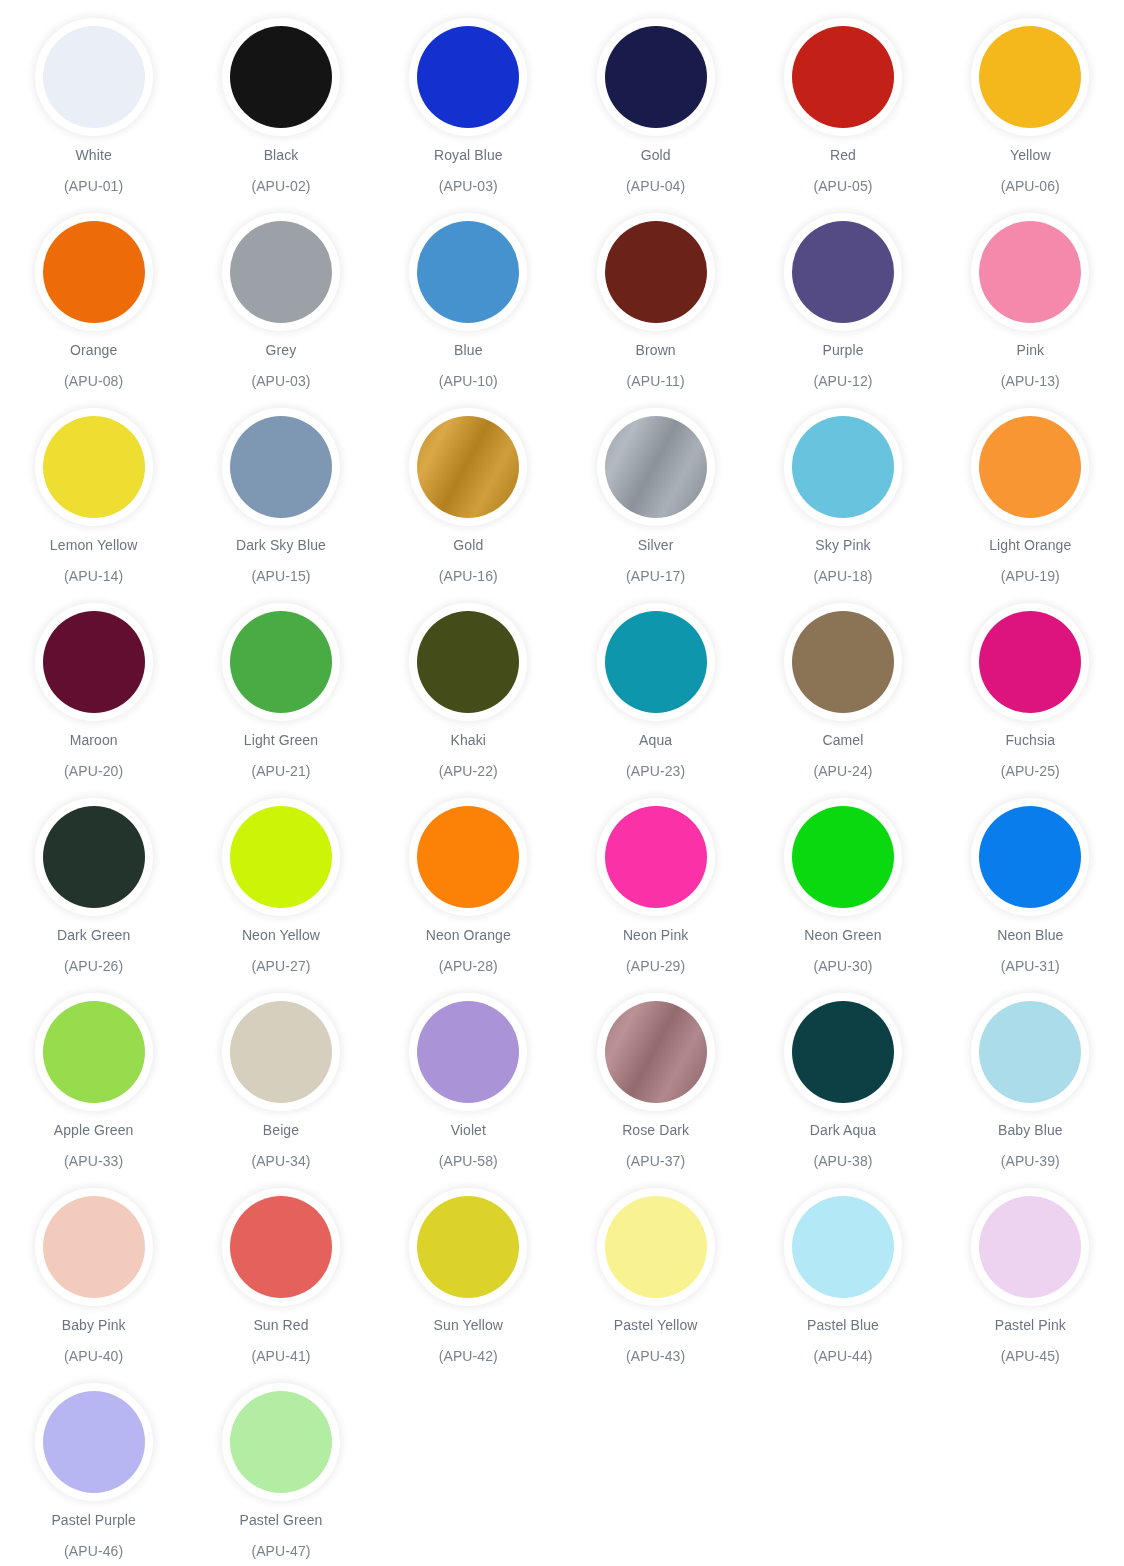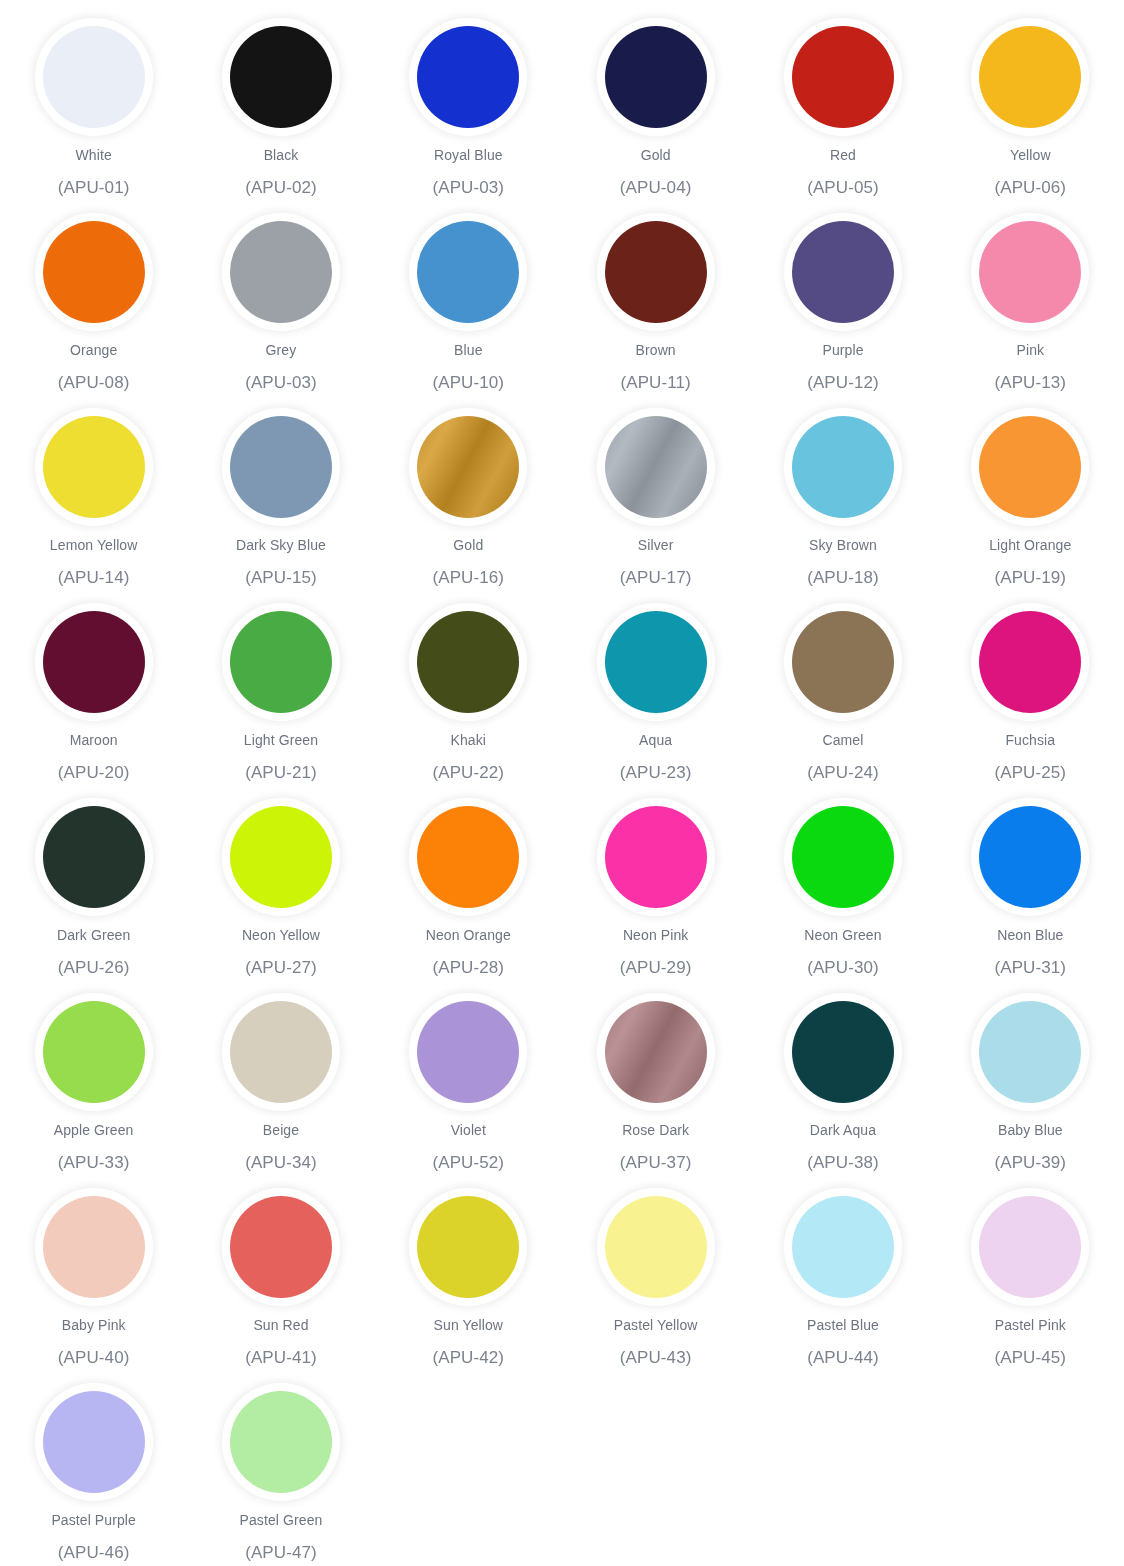--- a/index.html
+++ b/index.html
@@ -48,21 +48,21 @@
   .swatch-name {
     margin-top: 11px;
     font-size: 14px;
     line-height: 1.2;
     color: #6d7480;
     letter-spacing: 0.1px;
     white-space: nowrap;
   }
   .swatch-code {
     margin-top: 14px;
-    font-size: 17px;
+    font-size: 14px;
     line-height: 1.2;
     color: #7b828d;
     text-align: center;
     letter-spacing: 0.1px;
     white-space: nowrap;
   }
 </style>
 </head>
 <body>
 
@@ -176,21 +176,21 @@
       <div class="swatch-disc-wrap">
         <div class="swatch-disc" title="Silver" style="background: linear-gradient(118deg, rgb(154, 160, 168) 0%, rgb(180, 186, 194) 22%, rgb(140, 146, 154) 48%, rgb(170, 176, 184) 70%, rgb(132, 138, 146) 100%);"></div>
       </div>
       <div class="swatch-name">Silver</div>
       <div class="swatch-code">(APU-17)</div>
     </div>
     <div class="swatch-cell">
       <div class="swatch-disc-wrap">
         <div class="swatch-disc" title="Sky Blue" style="background-color: rgb(103, 195, 222);"></div>
       </div>
-      <div class="swatch-name">Sky Brown</div>
+      <div class="swatch-name">Sky Pink</div>
       <div class="swatch-code">(APU-18)</div>
     </div>
     <div class="swatch-cell">
       <div class="swatch-disc-wrap">
         <div class="swatch-disc" title="Light Orange" style="background-color: rgb(247, 150, 50);"></div>
       </div>
       <div class="swatch-name">Light Orange</div>
       <div class="swatch-code">(APU-19)</div>
     </div>
     <div class="swatch-cell">
@@ -289,21 +289,21 @@
         <div class="swatch-disc" title="Beige" style="background-color: rgb(214, 207, 189);"></div>
       </div>
       <div class="swatch-name">Beige</div>
       <div class="swatch-code">(APU-34)</div>
     </div>
     <div class="swatch-cell">
       <div class="swatch-disc-wrap">
         <div class="swatch-disc" title="Violet" style="background-color: rgb(171, 147, 215);"></div>
       </div>
       <div class="swatch-name">Violet</div>
-      <div class="swatch-code">(APU-52)</div>
+      <div class="swatch-code">(APU-58)</div>
     </div>
     <div class="swatch-cell">
       <div class="swatch-disc-wrap">
         <div class="swatch-disc" title="Rose Gold" style="background: linear-gradient(118deg, rgb(161, 120, 124) 0%, rgb(187, 146, 150) 22%, rgb(147, 106, 110) 48%, rgb(177, 136, 140) 70%, rgb(139, 98, 102) 100%);"></div>
       </div>
       <div class="swatch-name">Rose Dark</div>
       <div class="swatch-code">(APU-37)</div>
     </div>
     <div class="swatch-cell">
       <div class="swatch-disc-wrap">

